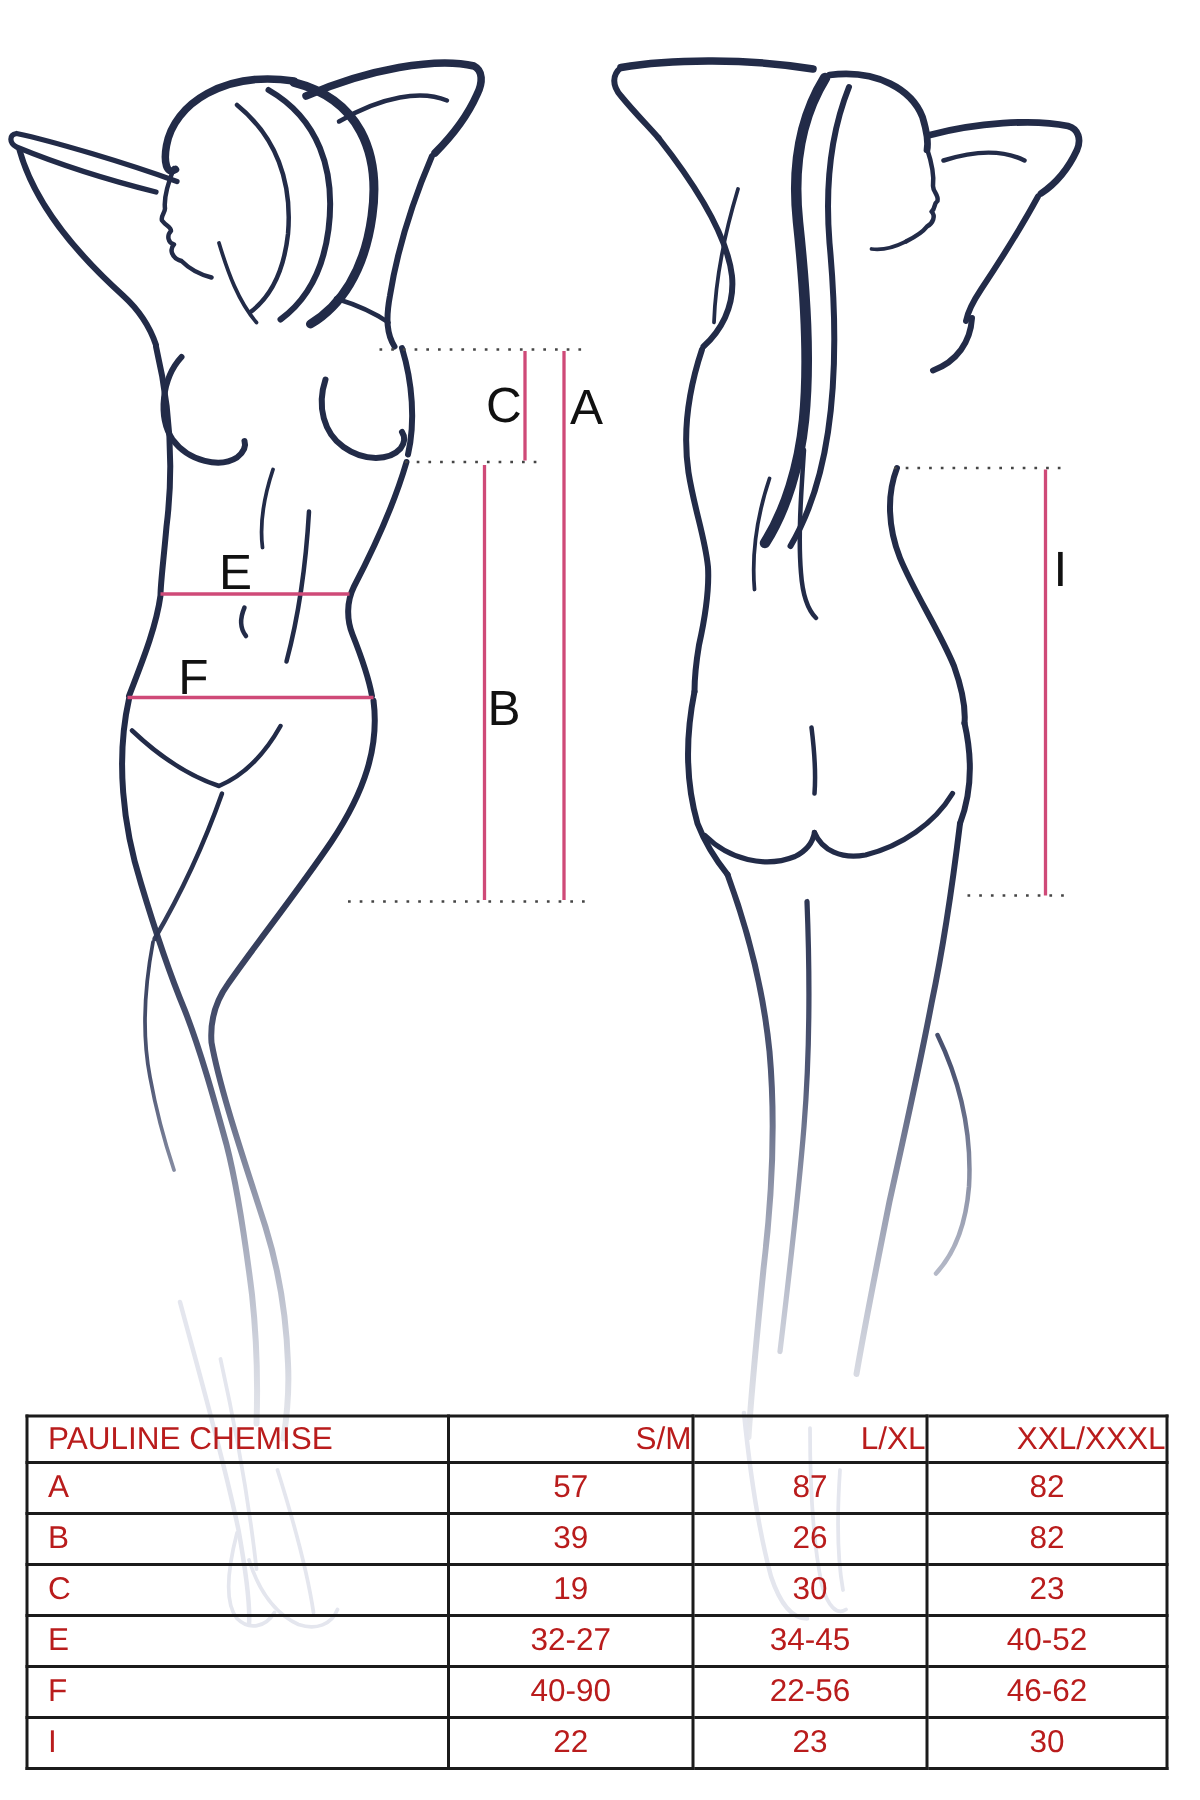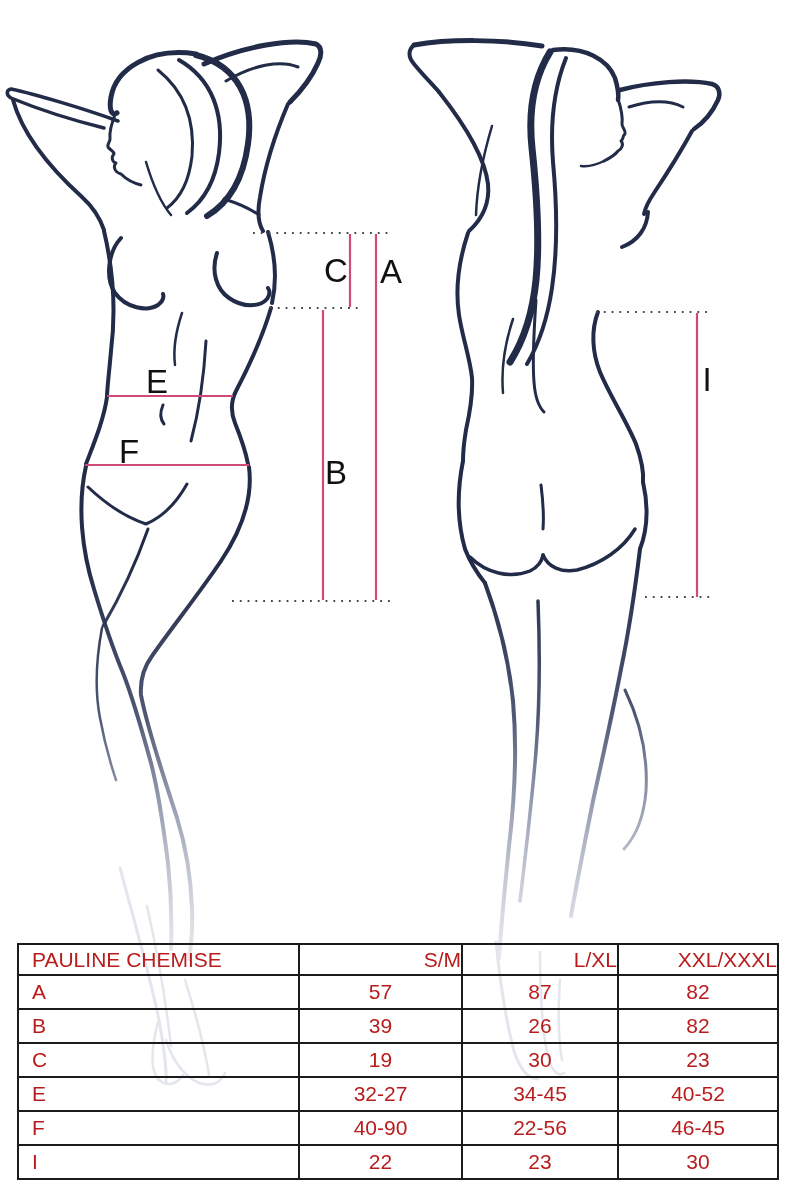--- a/index.html
+++ b/index.html
@@ -184,21 +184,21 @@
       <tr>
         <td class="c0">E</td>
         <td>32-27</td>
         <td>34-45</td>
         <td>40-52</td>
       </tr>
       <tr>
         <td class="c0">F</td>
         <td>40-90</td>
         <td>22-56</td>
-        <td>46-45</td>
+        <td>46-62</td>
       </tr>
       <tr>
         <td class="c0">I</td>
         <td>22</td>
         <td>23</td>
         <td>30</td>
       </tr>
     </tbody>
   </table>
 </div>

